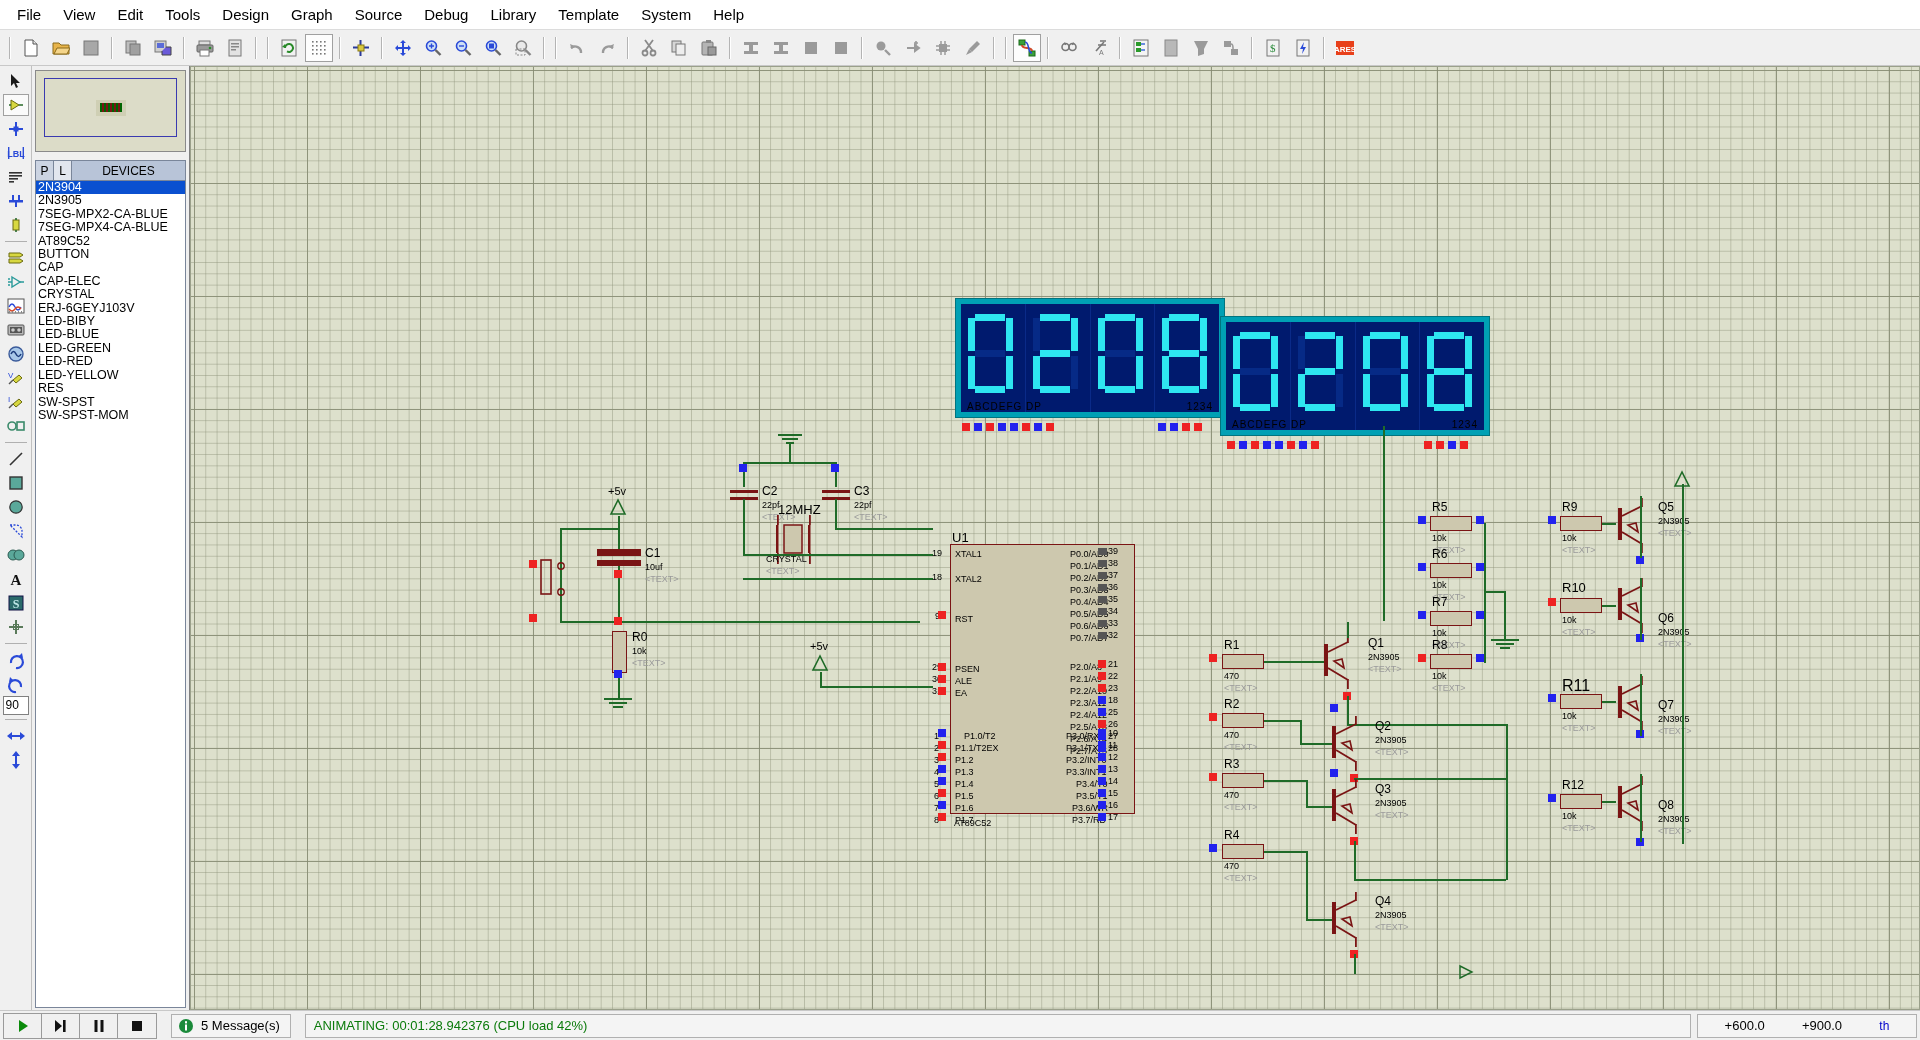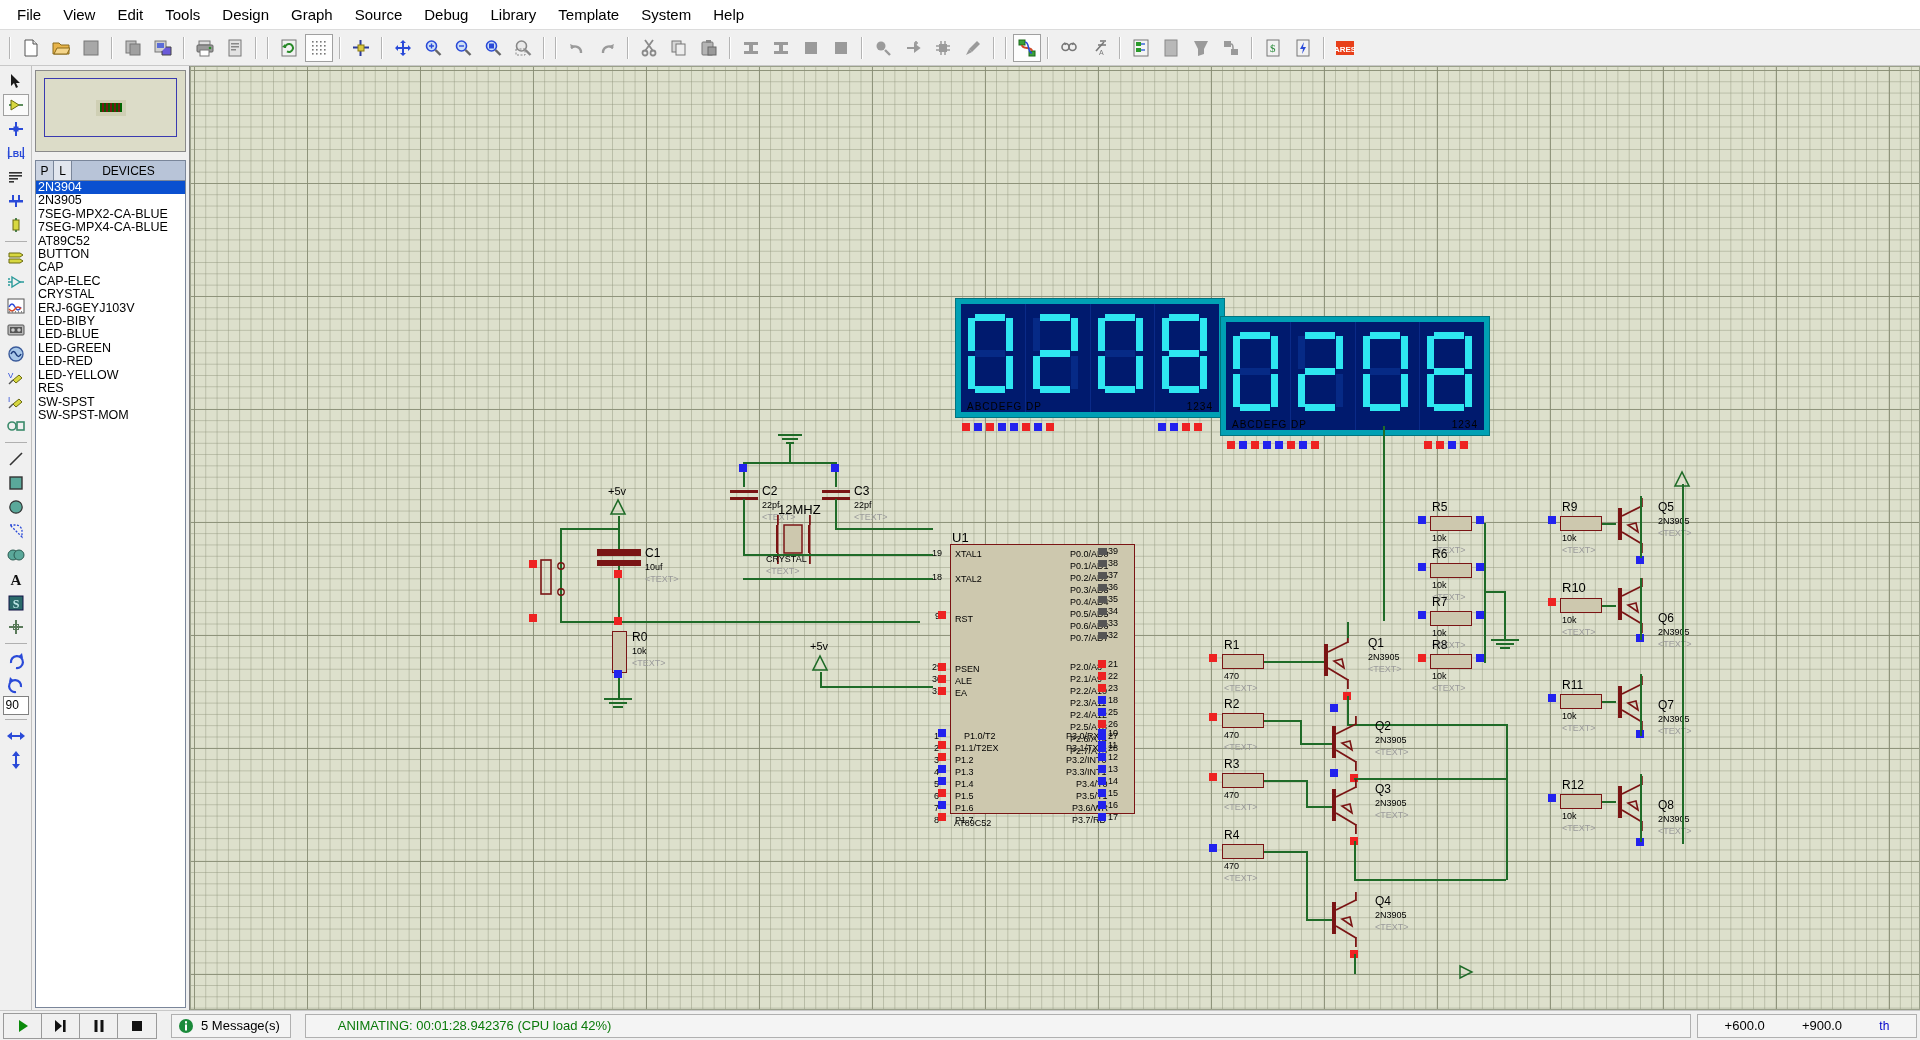--- a/index.html
+++ b/index.html
@@ -211,21 +211,21 @@
   .msg-box {
     display:flex; align-items:center; gap:7px; margin-left: 14px;
     border: 1px solid #b0b0b0; background: #f4f4f4; height: 24px; padding: 0 10px 0 6px;
   }
   .msg-txt { font-size: 13px; color: #000; }
   .status-field {
     margin-left: 14px; height: 24px; flex: 1;
     border: 1px solid #b0b0b0; background:#f4f4f4;
     display:flex; align-items:center; padding: 0 8px;
   }
-  .status-txt { font-size: 13px; color: #0a7a0a; font-family: "Liberation Sans", sans-serif; margin-left: 24px; }
+  .status-txt { font-size: 13px; color: #0a7a0a; font-family: "Liberation Sans", sans-serif; }
   .coord-field {
     margin-left: 6px; height: 24px; width: 220px;
     border: 1px solid #b0b0b0; background:#f4f4f4;
     display:flex; align-items:center; justify-content:space-around; padding: 0 8px;
   }
   .coord-txt { font-size: 13px; color: #000; }
   .coord-unit { font-size: 12px; color: #0000cc; }
 </style>
 </head>
 <body>
@@ -1289,21 +1289,21 @@
           <rect x="31" y="45" width="1.8" height="10" fill="#7a1414"></rect>
         </svg>
       </div>
       <div class="lbl" style="left:1468px; top:547px; font-size:12px;">Q6</div>
       <div class="lbl small" style="left:1468px; top:561px;">2N3905</div>
       <div class="lbl gray" style="left:1468px; top:573px;">&lt;TEXT&gt;</div>
       <div class="node blue" style="left:1446px; top:568px;"></div>
 
       <div class="node blue" style="left:1358px; top:628px;"></div>
       <div class="res-body" style="left:1370px; top:628px; width:42px; height:15px;"></div>
-      <div class="lbl" style="left:1372px; top:614px; font-size:12px;">R11</div>
+      <div class="lbl" style="left:1372px; top:614px; font-size:16px;">R11</div>
       <div class="lbl small" style="left:1372px; top:645px;">10k</div>
       <div class="lbl gray" style="left:1372px; top:657px;">&lt;TEXT&gt;</div>
       <div class="wire h" style="left:1412px; top:635px; width:14px;"></div>
       <div class="sch" style="left:1420px; top:610px;">
         <svg width="44" height="56">
           <rect x="8" y="10" width="4" height="32" fill="#7a1414"></rect>
           <path d="M12 18 L32 8" stroke="#7a1414" stroke-width="1.8"></path>
           <path d="M12 34 L32 46" stroke="#7a1414" stroke-width="1.8"></path>
           <path d="M18 27 l10 7 l-2 -9 z" fill="none" stroke="#7a1414" stroke-width="1.6"></path>
           <rect x="31" y="0" width="1.8" height="9" fill="#7a1414"></rect>

